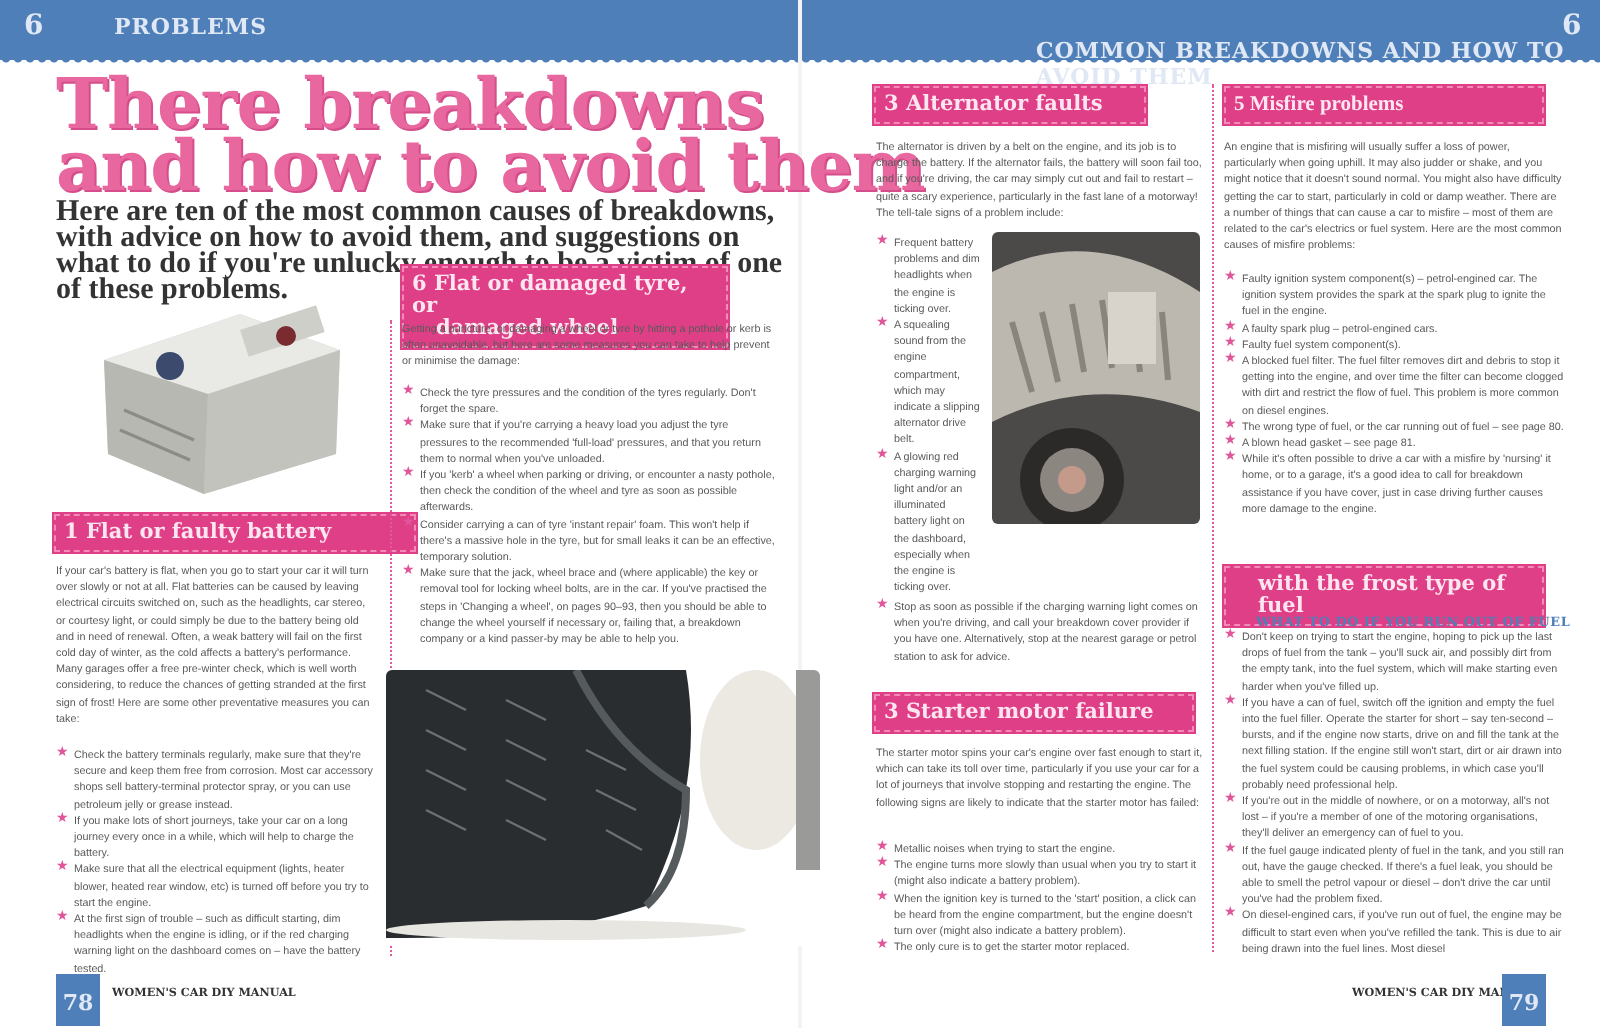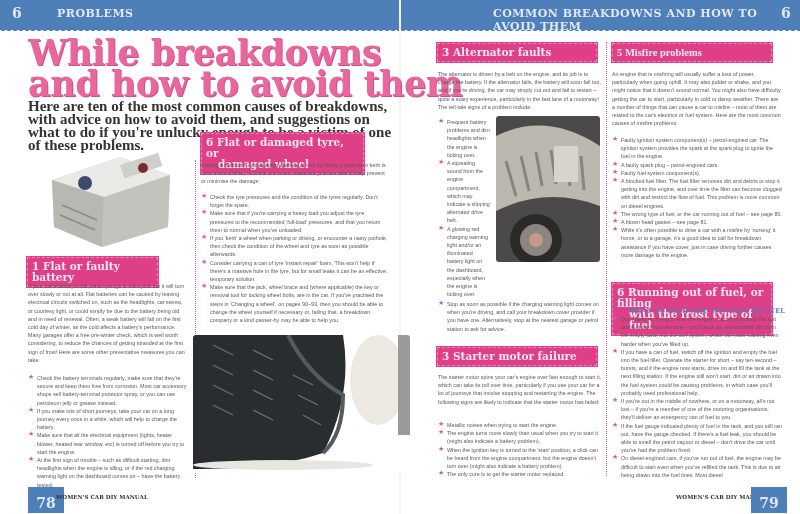--- a/index.html
+++ b/index.html
@@ -33,55 +33,55 @@
 
   .vdots { position: absolute; width: 2px; border-left: 1.5px dotted #e25a9d; }
 
   .photo { position: absolute; overflow: hidden; border-radius: 3px; }
   .battery { left: 40px; top: 135px; width: 140px; height: 115px; }
   .tyre { left: 193px; top: 335px; width: 217px; height: 138px; }
   .alt { left: 496px; top: 116px; width: 104px; height: 146px; }
 
   .sub { position: absolute; font-family: "DejaVu Serif", serif; font-weight: bold; font-size: 6.4px; color: #4f7fb8; letter-spacing: 0.3px; }
 
-  .pnum { position: absolute; top: 487px; width: 36px; height: 26px; background: #4f7fb8; color: #dfe8f4;
-    font-family: "DejaVu Serif", serif; font-weight: bold; font-size: 14px; text-align: center; padding-top: 8px; }
+  .pnum { position: absolute; top: 487px; width: 22px; height: 26px; background: #4f7fb8; color: #dfe8f4;
+    font-family: "DejaVu Serif", serif; font-weight: bold; font-size: 11px; text-align: center; padding-top: 8px; }
   .footer-title { position: absolute; top: 494px; font-family: "DejaVu Serif", serif; font-weight: bold; font-size: 5.6px; color: #333; }
 </style>
 </head>
 <body>
 
 <div class="band band-left"></div>
 <div class="band band-right"></div>
 <div class="gutter"></div>
 <span class="band-num" style="left:12px;">6</span>
 <span class="band-text" style="left:30px;margin-left:27px;">PROBLEMS</span>
-<span class="band-text" style="left:493px;">COMMON BREAKDOWNS AND HOW TO AVOID THEM</span>
+<span class="band-text" style="left:518px;margin-top:12px;">COMMON BREAKDOWNS AND HOW TO AVOID THEM</span>
 <span class="band-num" style="left:781px;">6</span>
 
 <div class="title">
-  <div>While breakdowns</div>
+  <div>There breakdowns</div>
   <div>and how to avoid them</div>
 </div>
 <div class="intro">Here are ten of the most common causes of breakdowns, with advice on how to avoid them, and suggestions on what to do if you're unlucky enough to be a victim of one of these problems.</div>
 
 <div class="photo battery">
   <svg width="140" height="115" viewBox="0 0 140 115">
     <polygon points="12,45 80,22 130,40 128,92 62,112 14,92" fill="#d6d6d2"></polygon>
     <polygon points="12,45 80,22 130,40 64,62" fill="#e9e9e6"></polygon>
     <polygon points="64,62 130,40 128,92 62,112" fill="#c3c3bd"></polygon>
     <polygon points="14,92 12,45 64,62 62,112" fill="#b8b8b2"></polygon>
     <rect x="80" y="30" width="40" height="14" fill="#cfcfca" transform="rotate(-18 80 30)"></rect>
     <circle cx="45" cy="48" r="7" fill="#3b4a6d"></circle>
     <circle cx="103" cy="33" r="5" fill="#7a2b30"></circle>
     <path d="M20 80 L55 95 M22 70 L57 85" stroke="#8c8c86" stroke-width="1.5"></path>
   </svg>
 </div>
 
-<div class="heading" style="left:26px; top:256px; width:133px;">1 Flat or faulty battery</div>
+<div class="heading" style="left:26px; top:256px; width:183px;">1 Flat or faulty battery</div>
 <div class="body-text" style="left:28px; top:282px; width:160px;">If your car's battery is flat, when you go to start your car it will turn over slowly or not at all. Flat batteries can be caused by leaving electrical circuits switched on, such as the headlights, car stereo, or courtesy light, or could simply be due to the battery being old and in need of renewal. Often, a weak battery will fail on the first cold day of winter, as the cold affects a battery's performance. Many garages offer a free pre-winter check, which is well worth considering, to reduce the chances of getting stranded at the first sign of frost! Here are some other preventative measures you can take:</div>
 <ul class="bullets" style="left:28px; top:374px; width:162px;">
   <li><span class="star">★</span><span>Check the battery terminals regularly, make sure that they're secure and keep them free from corrosion. Most car accessory shops sell battery-terminal protector spray, or you can use petroleum jelly or grease instead.</span></li>
   <li><span class="star">★</span><span>If you make lots of short journeys, take your car on a long journey every once in a while, which will help to charge the battery.</span></li>
   <li><span class="star">★</span><span>Make sure that all the electrical equipment (lights, heater blower, heated rear window, etc) is turned off before you try to start the engine.</span></li>
   <li><span class="star">★</span><span>At the first sign of trouble – such as difficult starting, dim headlights when the engine is idling, or if the red charging warning light on the dashboard comes on – have the battery tested.</span></li>
 </ul>
 
 <div class="vdots" style="left:195px; top:160px; height:318px;"></div>
 
@@ -115,21 +115,21 @@
       <line x1="100" y1="40" x2="120" y2="50"></line>
         <line x1="105" y1="60" x2="125" y2="70"></line>
       <line x1="110" y1="80" x2="128" y2="90"></line>
     </g>
     <ellipse cx="185" cy="45" rx="28" ry="45" fill="#ece8e2"></ellipse>
     <rect x="205" y="0" width="12" height="100" fill="#9a9a98"></rect>
     <ellipse cx="90" cy="130" rx="90" ry="5" fill="#e8e6e0"></ellipse>
   </svg>
 </div>
 
-<div class="heading" style="left:436px; top:42px; width:162px;">3 Alternator faults</div>
+<div class="heading" style="left:436px; top:42px; width:138px;">3 Alternator faults</div>
 <div class="body-text" style="left:438px; top:70px; width:164px;">The alternator is driven by a belt on the engine, and its job is to charge the battery. If the alternator fails, the battery will soon fail too, and if you're driving, the car may simply cut out and fail to restart – quite a scary experience, particularly in the fast lane of a motorway! The tell-tale signs of a problem include:</div>
 <ul class="bullets" style="left:438px; top:118px; width:52px;">
   <li><span class="star">★</span><span>Frequent battery problems and dim headlights when the engine is ticking over.</span></li>
   <li><span class="star">★</span><span>A squealing sound from the engine compartment, which may indicate a slipping alternator drive belt.</span></li>
   <li><span class="star">★</span><span>A glowing red charging warning light and/or an illuminated battery light on the dashboard, especially when the engine is ticking over.</span></li>
 </ul>
 <ul class="bullets" style="left:438px; top:300px; width:165px;">
   <li><span class="star">★</span><span>Stop as soon as possible if the charging warning light comes on when you're driving, and call your breakdown cover provider if you have one. Alternatively, stop at the nearest garage or petrol station to ask for advice.</span></li>
 </ul>
 
@@ -169,21 +169,20 @@
   <li><span class="star">★</span><span>Faulty ignition system component(s) – petrol-engined car. The ignition system provides the spark at the spark plug to ignite the fuel in the engine.</span></li>
   <li><span class="star">★</span><span>A faulty spark plug – petrol-engined cars.</span></li>
   <li><span class="star">★</span><span>Faulty fuel system component(s).</span></li>
   <li><span class="star">★</span><span>A blocked fuel filter. The fuel filter removes dirt and debris to stop it getting into the engine, and over time the filter can become clogged with dirt and restrict the flow of fuel. This problem is more common on diesel engines.</span></li>
   <li><span class="star">★</span><span>The wrong type of fuel, or the car running out of fuel – see page 80.</span></li>
   <li><span class="star">★</span><span>A blown head gasket – see page 81.</span></li>
   <li><span class="star">★</span><span>While it's often possible to drive a car with a misfire by 'nursing' it home, or to a garage, it's a good idea to call for breakdown assistance if you have cover, just in case driving further causes more damage to the engine.</span></li>
 </ul>
 
 <div class="heading" style="left:611px; top:282px; width:162px;">
-  <div>6 Running out of fuel, or filling</div>
   <div style="padding-left:12px;">with the frost type of fuel</div>
 </div>
 <div class="sub" style="left:612px; top:307px;padding-left:16px;">WHAT TO DO IF YOU RUN OUT OF FUEL</div>
 <ul class="bullets" style="left:612px; top:315px; width:170px;">
   <li><span class="star">★</span><span>Don't keep on trying to start the engine, hoping to pick up the last drops of fuel from the tank – you'll suck air, and possibly dirt from the empty tank, into the fuel system, which will make starting even harder when you've filled up.</span></li>
   <li><span class="star">★</span><span>If you have a can of fuel, switch off the ignition and empty the fuel into the fuel filler. Operate the starter for short – say ten-second – bursts, and if the engine now starts, drive on and fill the tank at the next filling station. If the engine still won't start, dirt or air drawn into the fuel system could be causing problems, in which case you'll probably need professional help.</span></li>
   <li><span class="star">★</span><span>If you're out in the middle of nowhere, or on a motorway, all's not lost – if you're a member of one of the motoring organisations, they'll deliver an emergency can of fuel to you.</span></li>
   <li><span class="star">★</span><span>If the fuel gauge indicated plenty of fuel in the tank, and you still ran out, have the gauge checked. If there's a fuel leak, you should be able to smell the petrol vapour or diesel – don't drive the car until you've had the problem fixed.</span></li>
   <li><span class="star">★</span><span>On diesel-engined cars, if you've run out of fuel, the engine may be difficult to start even when you've refilled the tank. This is due to air being drawn into the fuel lines. Most diesel</span></li>
 </ul>

